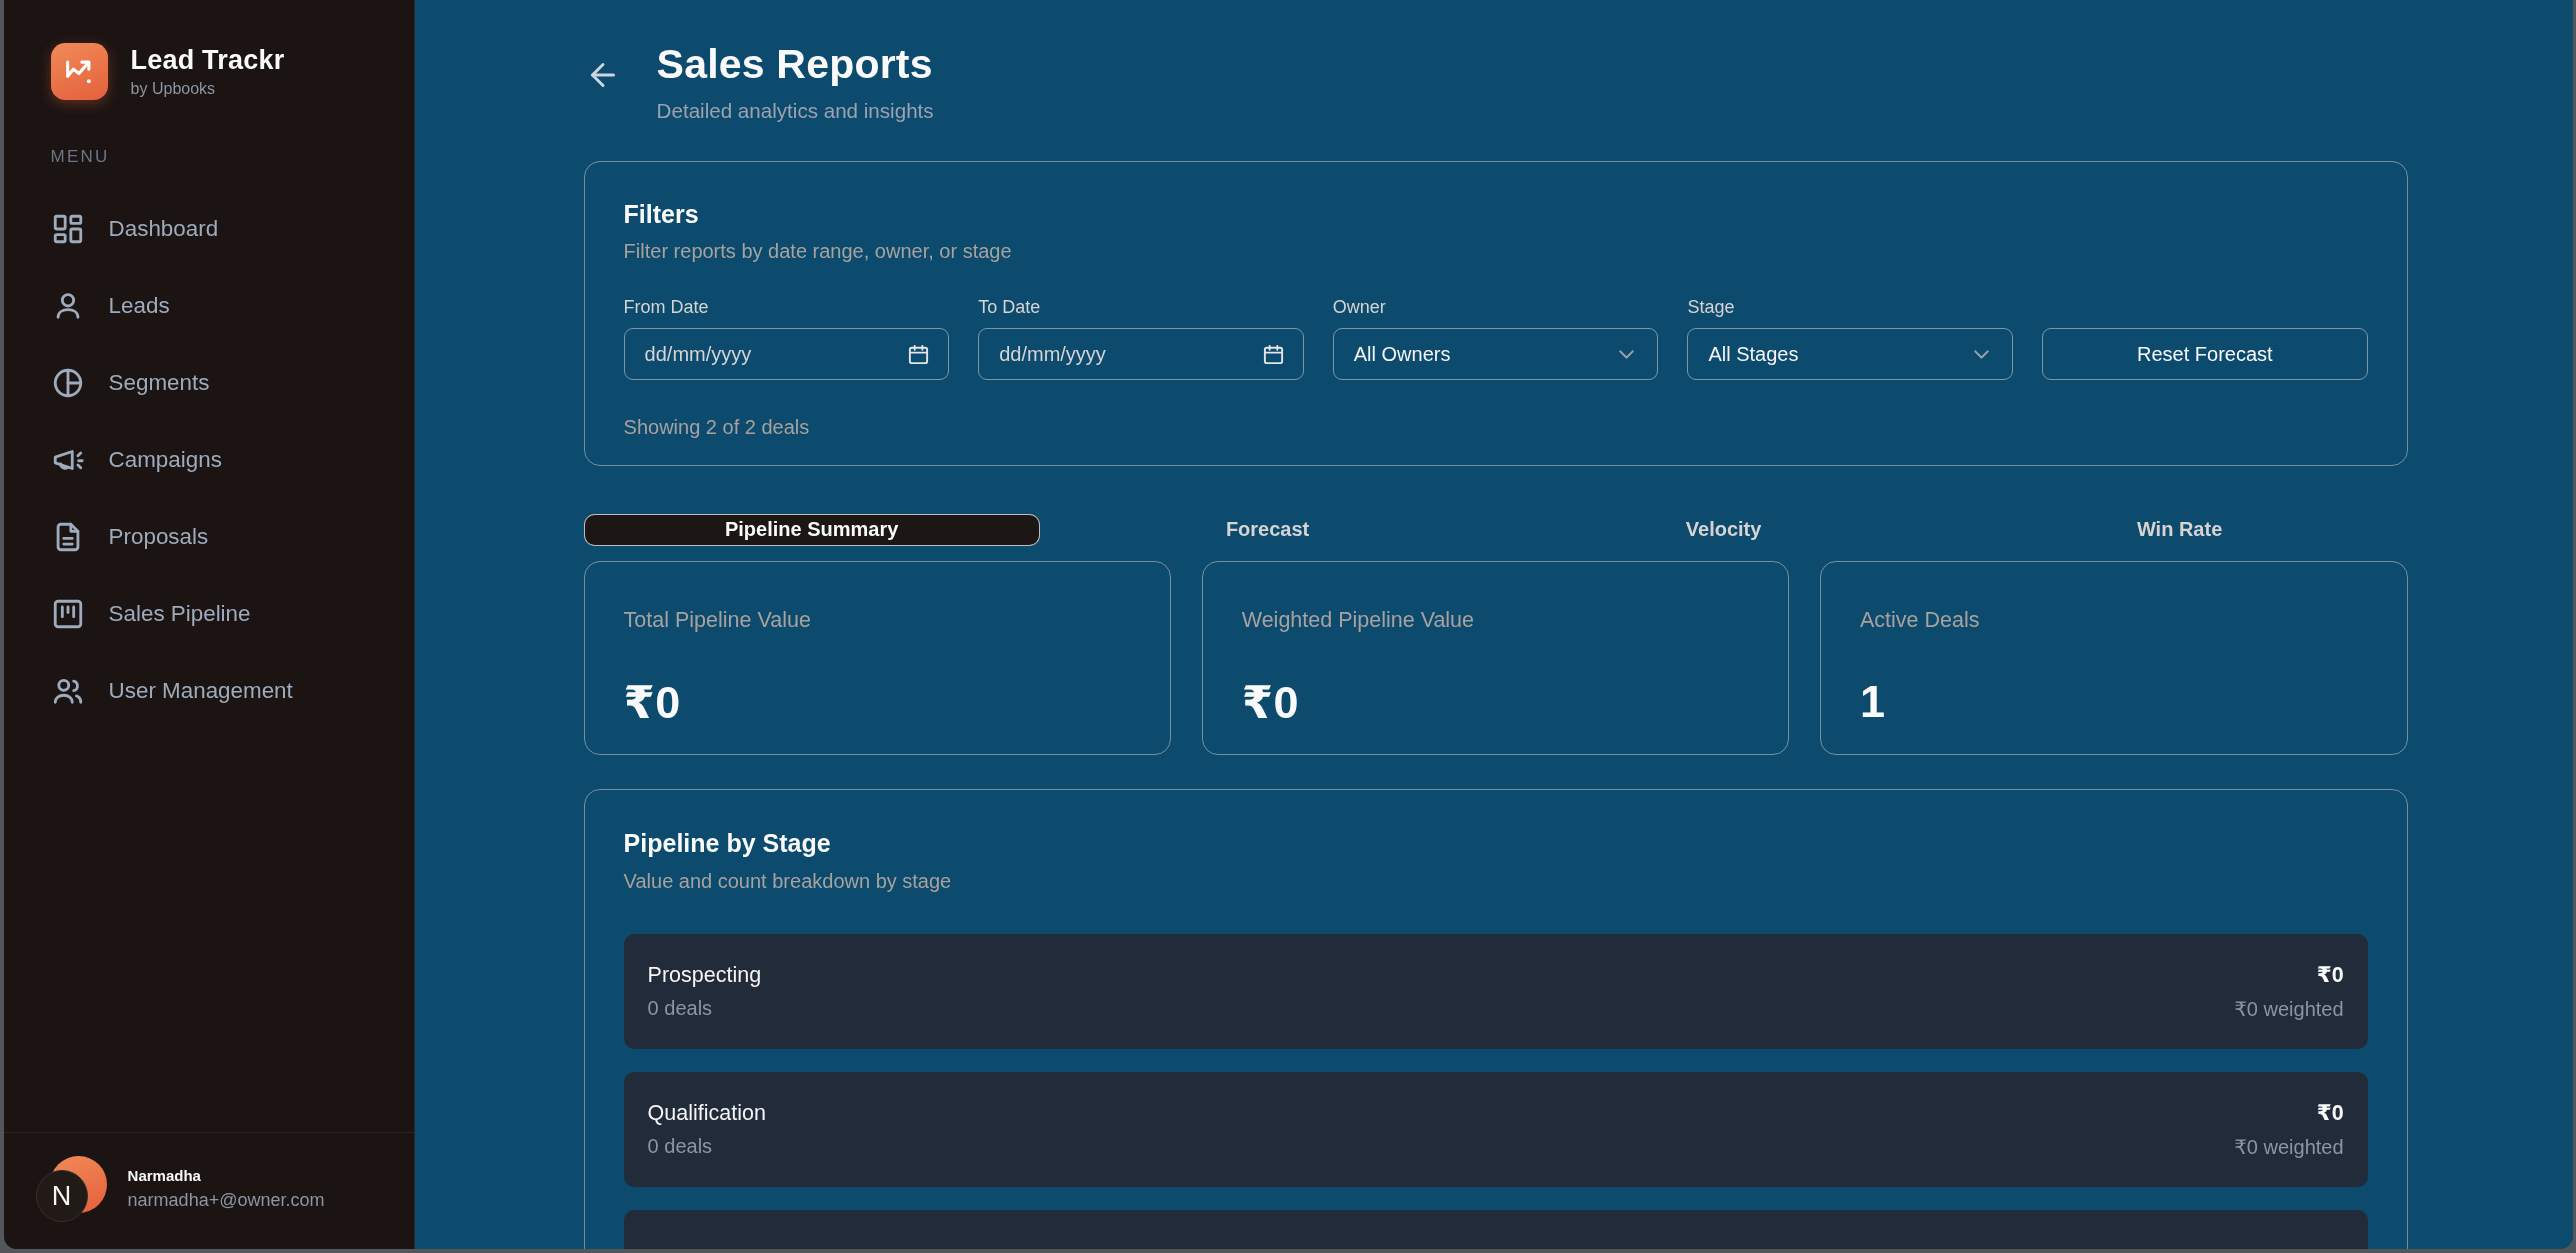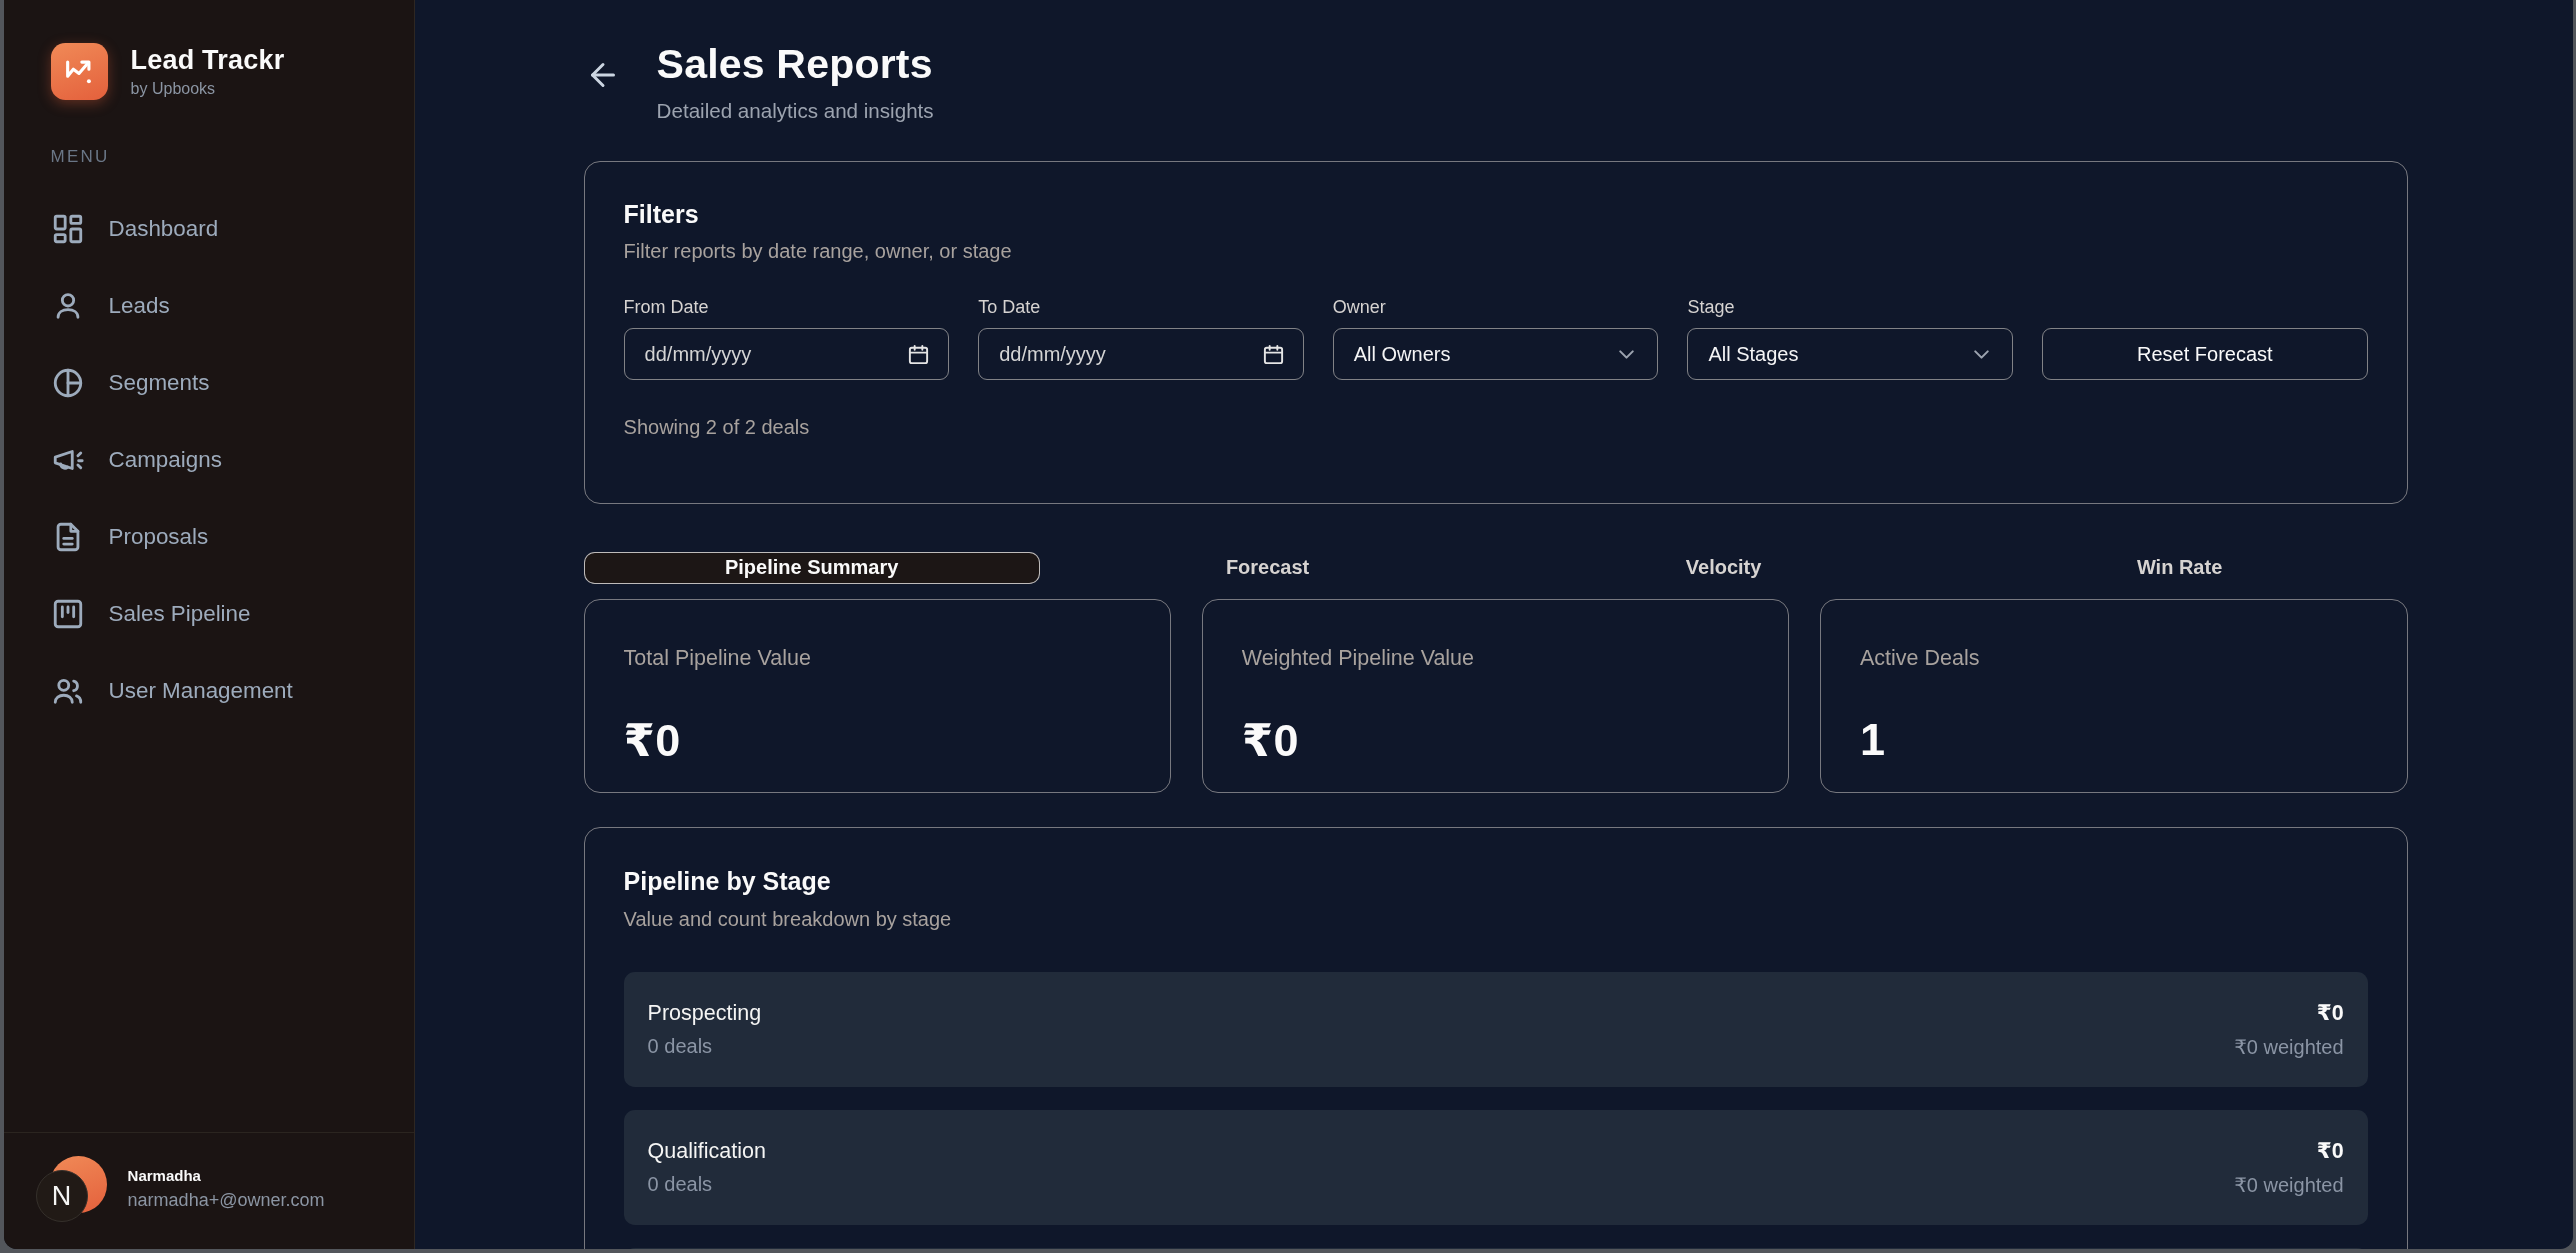--- a/index.html
+++ b/index.html
@@ -6,21 +6,21 @@
   html,body { width:2576px; height:1253px; overflow:hidden; }
   body {
     background:#53565b;
     font-family:"Liberation Sans","DejaVu Sans",sans-serif;
     -webkit-font-smoothing:antialiased;
   }
   .window {
     position:relative;
     margin:0 3.6px 3.6px 3.6px;
     width:2569px; height:1249px;
-    background:#0f172a;
+    background:#0c4a6e;
     border-radius:0 0 12.5px 12.5px;
     overflow:hidden;
     display:flex;
   }
   
   .sidebar {
     width:411px; min-width:411px; height:100%;
     background:#1b1413;
     border-right:0.9px solid #2e2722;
     display:flex; flex-direction:column;
@@ -78,21 +78,21 @@
     background:none; border:none; cursor:pointer;
   }
   .back-btn svg { width:36px; height:36px; stroke:#cbd5e1; }
   .page-title { font-size:41px; font-weight:700; color:#fafafa; letter-spacing:0.2px; }
   .page-subtitle { font-size:20.6px; color:#9ca3af; margin-top:10.8px; }
   .card {
     border:1.8px solid rgba(205,201,197,.55);
     border-radius:16px;
     background:transparent;
   }
-  .filters-card { margin-top:38px; padding:38px 39px; height:343px; }
+  .filters-card { margin-top:38px; padding:38px 39px; height:305px; }
   .card-title { font-size:25px; font-weight:700; color:#fafafa; }
   .card-subtitle { font-size:20px; color:#a8a29e; margin-top:11.7px; }
   .filter-grid {
     margin-top:34px;
     display:grid; grid-template-columns:repeat(5,1fr); gap:29px;
     align-items:end;
   }
   .field-label { font-size:18px; color:#d6d3d1; margin-bottom:10px; }
   .control {
     position:relative; height:52px; width:100%;

